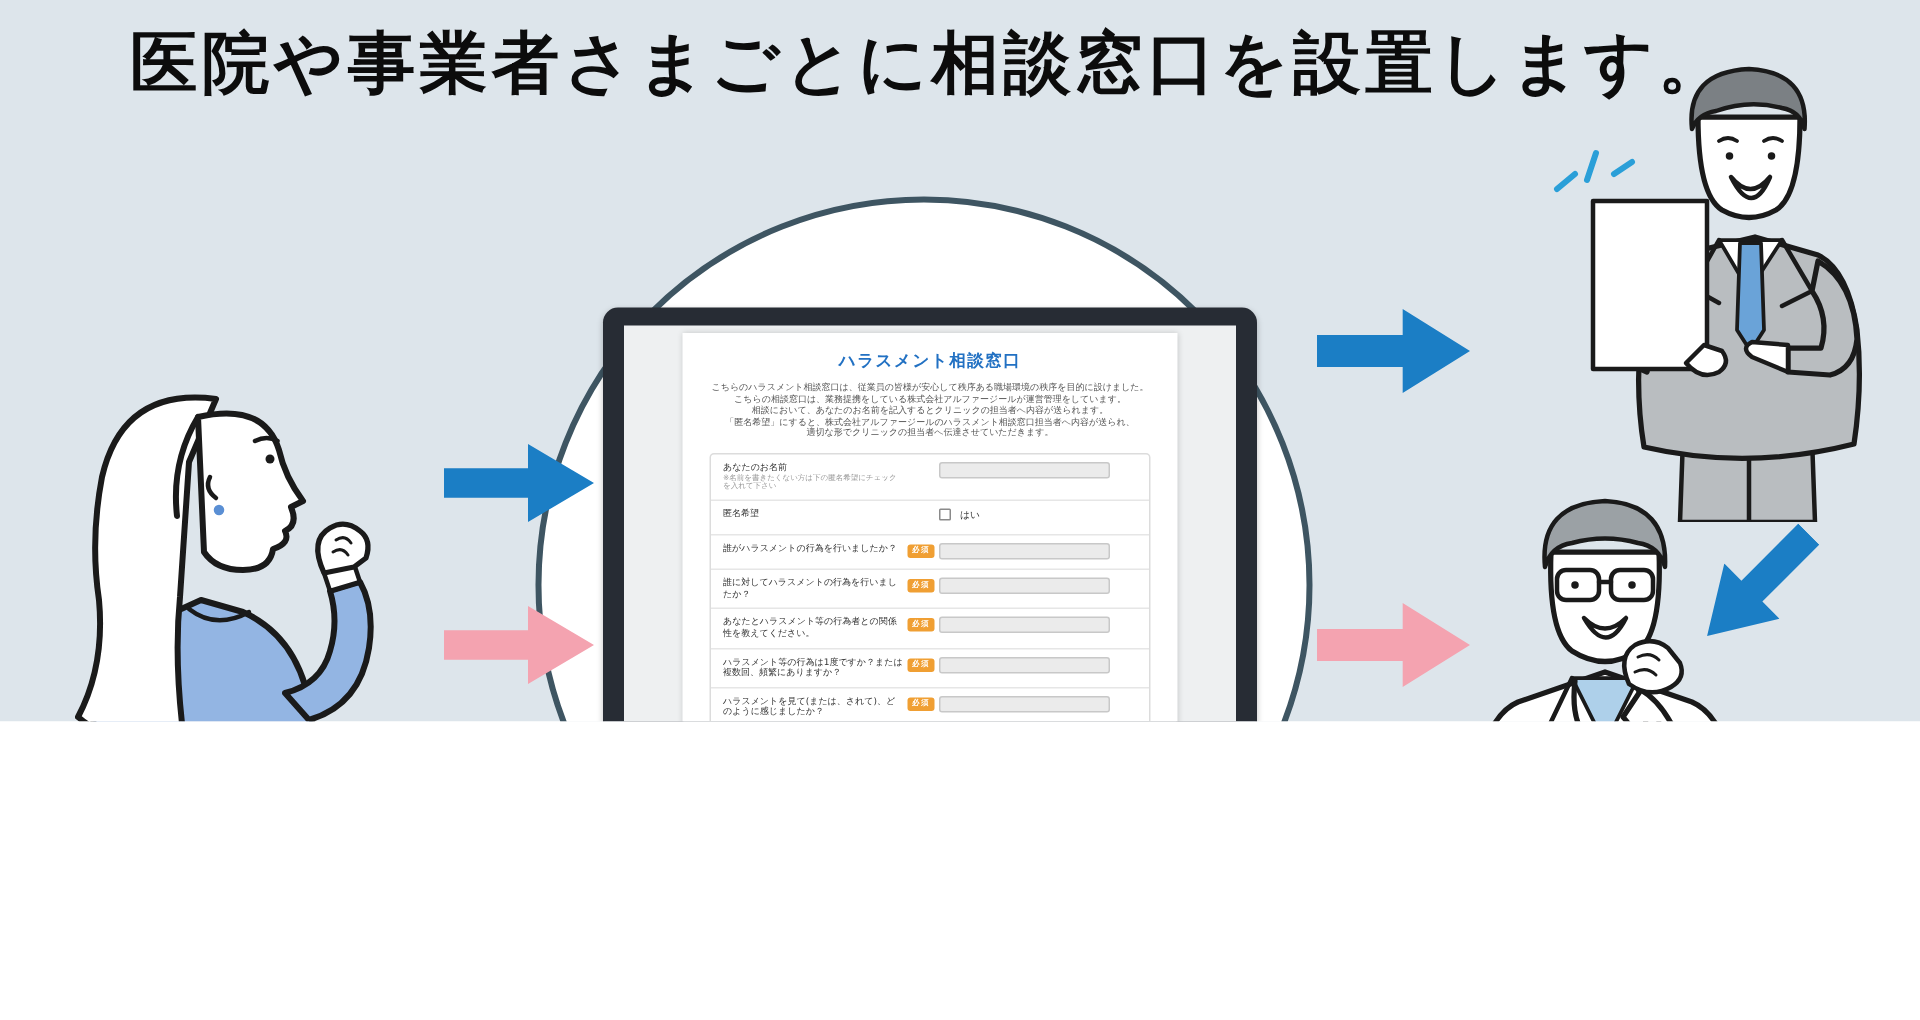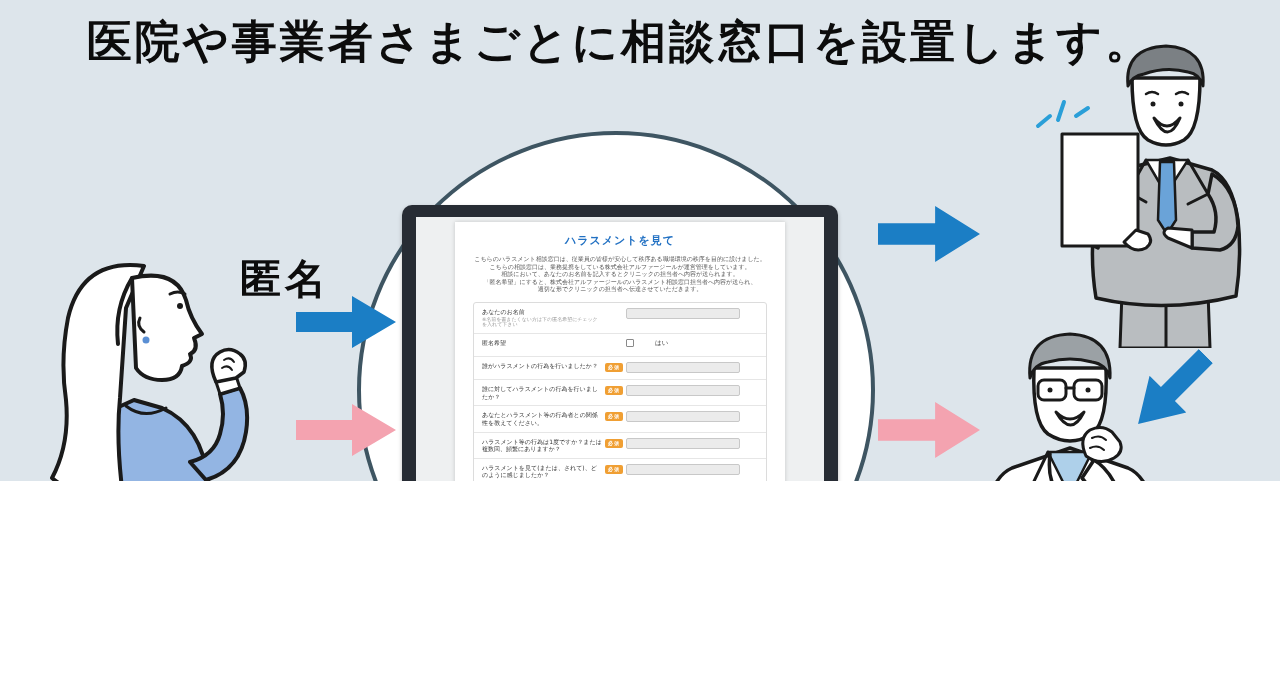--- a/index.html
+++ b/index.html
@@ -47,21 +47,21 @@
   .intro-line{font-size:6px;line-height:7.6px;color:#555;}
   .form-box{margin:9px 18px 0 18px;border:1px solid #dcdcdc;border-radius:3px;}
   .form-row{position:relative;border-top:1px solid #e6e6e6;padding:5px 8px;min-height:12px;}
   .form-row:first-child{border-top:none;}
   .row-label{width:120px;font-size:6px;line-height:7.6px;color:#333;}
   .row-note{width:120px;font-size:5px;line-height:5.8px;color:#999;margin-top:1px;}
   .req-badge{position:absolute;left:131px;top:6px;background:var(--required-badge-orange,#f09f33);color:#fff;
     font-size:5px;line-height:5px;font-weight:bold;padding:2px 3px;border-radius:2px;letter-spacing:1px;}
   .row-field{position:absolute;left:152px;top:5px;}
   .text-input{display:block;width:112px;height:9px;background:#ebebeb;border:1px solid #c8c8c8;border-radius:2px;}
-  .checkbox-wrap{display:flex;align-items:center;gap:21px;}
+  .checkbox-wrap{display:flex;align-items:center;gap:6px;}
   .checkbox{display:inline-block;width:6px;height:6px;background:#fff;border:1px solid #8a8a8a;border-radius:1px;}
   .cb-label{font-size:6.5px;color:#333;line-height:7px;}
 
   
   .figure{position:absolute;}
   #woman-figure{left:-6px;top:248px;width:280px;height:432px;}
   #businessman-figure{left:1050px;top:42px;width:232px;height:306px;}
   #doctor-figure{left:950px;top:328px;width:240px;height:352px;}
   #sparkles{left:1032px;top:88px;width:62px;height:46px;}
 </style>
@@ -88,34 +88,33 @@
       <circle cx="152" cy="92" r="3.5" fill="#5a8fd4"></circle>
       <path d="M212 232 Q246 222 252 184 Q256 158 246 140 L226 146 Q232 166 226 186 Q220 208 196 214 Z" fill="#93b5e3" stroke="#1a1a1a" stroke-width="4"></path>
       <path d="M226 146 L246 140 L242 128 L222 134 Z" fill="#ffffff" stroke="#1a1a1a" stroke-width="3"></path>
       <path d="M222 134 Q212 112 226 104 Q236 98 246 106 Q254 112 250 124 L242 130 Z" fill="#ffffff" stroke="#1a1a1a" stroke-width="3.5"></path>
       <path d="M230 112 Q236 108 240 114 M228 120 Q234 116 238 122" stroke="#1a1a1a" stroke-width="2" fill="none"></path>
       <path d="M84 300 Q150 336 214 306 L212 286 Q150 312 88 280 Z" fill="#93b5e3" stroke="#1a1a1a" stroke-width="4"></path>
       <path d="M204 288 Q222 282 227 296 Q229 310 214 312 Q201 312 201 300 Z" fill="#ffffff" stroke="#1a1a1a" stroke-width="3"></path>
     </g>
   </svg>
 
-  <div class="side-label" id="label-anonymous">匿名</div>
 
   <div class="arrow blue" id="arrow-left-blue"></div>
   <div class="arrow pink" id="arrow-left-pink"></div>
   <div class="arrow blue" id="arrow-right-blue"></div>
   <div class="arrow pink" id="arrow-right-pink"></div>
   <div class="arrow blue" id="arrow-diagonal-blue"></div>
 
   <div class="monitor-neck"></div>
   <div class="monitor-base"></div>
   <div class="monitor-bezel"></div>
   <div class="monitor-screen">
     <div class="web-page">
-      <div class="form-title">ハラスメントを見て</div>
+      <div class="form-title">ハラスメント相談窓口</div>
       <div class="intro" id="intro-lines">
           <div class="intro-line">こちらのハラスメント相談窓口は、従業員の皆様が安心して秩序ある職場環境の秩序を目的に設けました。</div>
           <div class="intro-line">こちらの相談窓口は、業務提携をしている株式会社アルファージールが運営管理をしています。</div>
           <div class="intro-line">相談において、あなたのお名前を記入するとクリニックの担当者へ内容が送られます。</div>
           <div class="intro-line">「匿名希望」にすると、株式会社アルファージールのハラスメント相談窓口担当者へ内容が送られ、</div>
           <div class="intro-line">適切な形でクリニックの担当者へ伝達させていただきます。</div>
         </div>
       <div class="form-box" id="form-rows">
           <div class="form-row">
     <div class="row-label">あなたのお名前</div>

